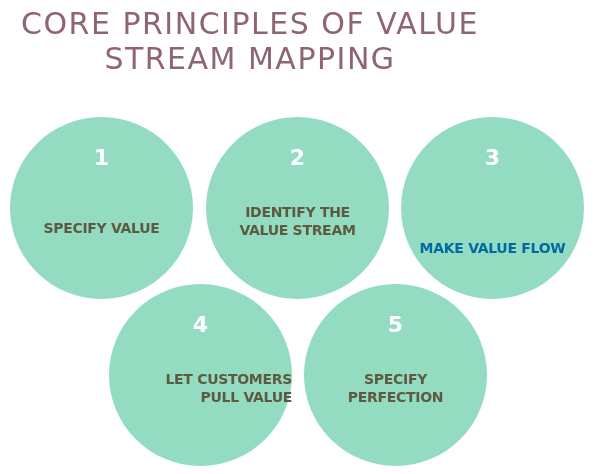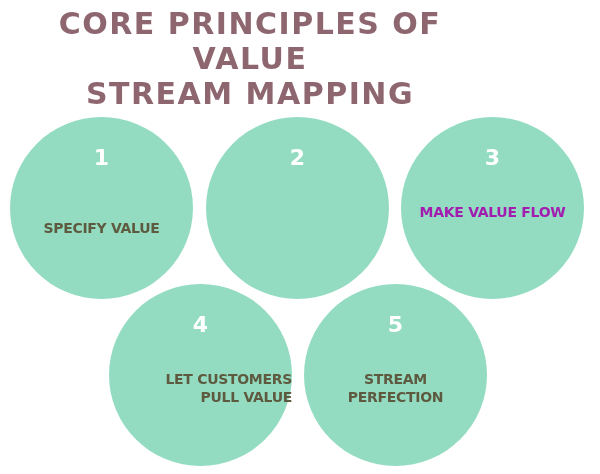--- a/index.html
+++ b/index.html
@@ -1,17 +1,17 @@
 <!DOCTYPE html>
 <html><head>
 <meta charset="utf-8">
 <style>
   html, body { margin:0; padding:0; }
   body { width:600px; height:474px; background:#ffffff; position:relative; overflow:hidden; font-family:"DejaVu Sans", sans-serif; }
-  .title { position:absolute; left:0; top:6px; width:500px; text-align:center; font-weight:bold; font-size:30px; line-height:35px; letter-spacing:1.5px; }
+  .title { position:absolute; left:0; top:6px; width:500px; text-align:center; font-weight:normal; font-size:30px; line-height:35px; letter-spacing:1.5px; }
   .circle { position:absolute; border-radius:50%; width:183px; height:182px; }
   .num { position:absolute; left:0; width:100%; text-align:center; top:28px; color:#ffffff; font-weight:bold; font-size:22px; }
   .label { position:absolute; left:0; width:100%; text-align:center; top:86px; font-weight:bold; font-size:14px; line-height:18px; letter-spacing:-0.3px; }
   .label.single { top:88px;margin-top:14px; }
 </style>
 </head>
 <body>
 
 <div class="title" style="color:#8e6670;">
   <div>CORE PRINCIPLES OF VALUE</div>
@@ -20,36 +20,40 @@
 
 <div class="circle" style="left:10px; top:117px; background:#93dcc2;">
   <div class="num">1</div>
   <div class="label single" style="color:#5e5a3f;">
     <div>SPECIFY VALUE</div>
   </div>
 </div>
 
 <div class="circle" style="left:206px; top:117px; background:#93dcc2;">
   <div class="num">2</div>
+  <div class="label" style="color:#5e5a3f;">
+    <div>IDENTIFY THE</div>
+    <div>VALUE STREAM</div>
+  </div>
 </div>
 
 <div class="circle" style="left:401px; top:117px; background:#93dcc2;">
   <div class="num">3</div>
-  <div class="label" style="color:#a21caf;">
+  <div class="label" style="color:#0369a1;margin-top:36px;">
     <div>MAKE VALUE FLOW</div>
   </div>
 </div>
 
 <div class="circle" style="left:109px; top:284px; background:#93dcc2;">
   <div class="num">4</div>
   <div class="label" style="color:#5e5a3f;text-align:right;">
     <div>LET CUSTOMERS</div>
     <div>PULL VALUE</div>
   </div>
 </div>
 
 <div class="circle" style="left:304px; top:284px; background:#93dcc2;">
   <div class="num">5</div>
   <div class="label" style="color:#5e5a3f;">
-    <div>STREAM</div>
+    <div>SPECIFY</div>
     <div>PERFECTION</div>
   </div>
 </div>
 
 </body></html>

